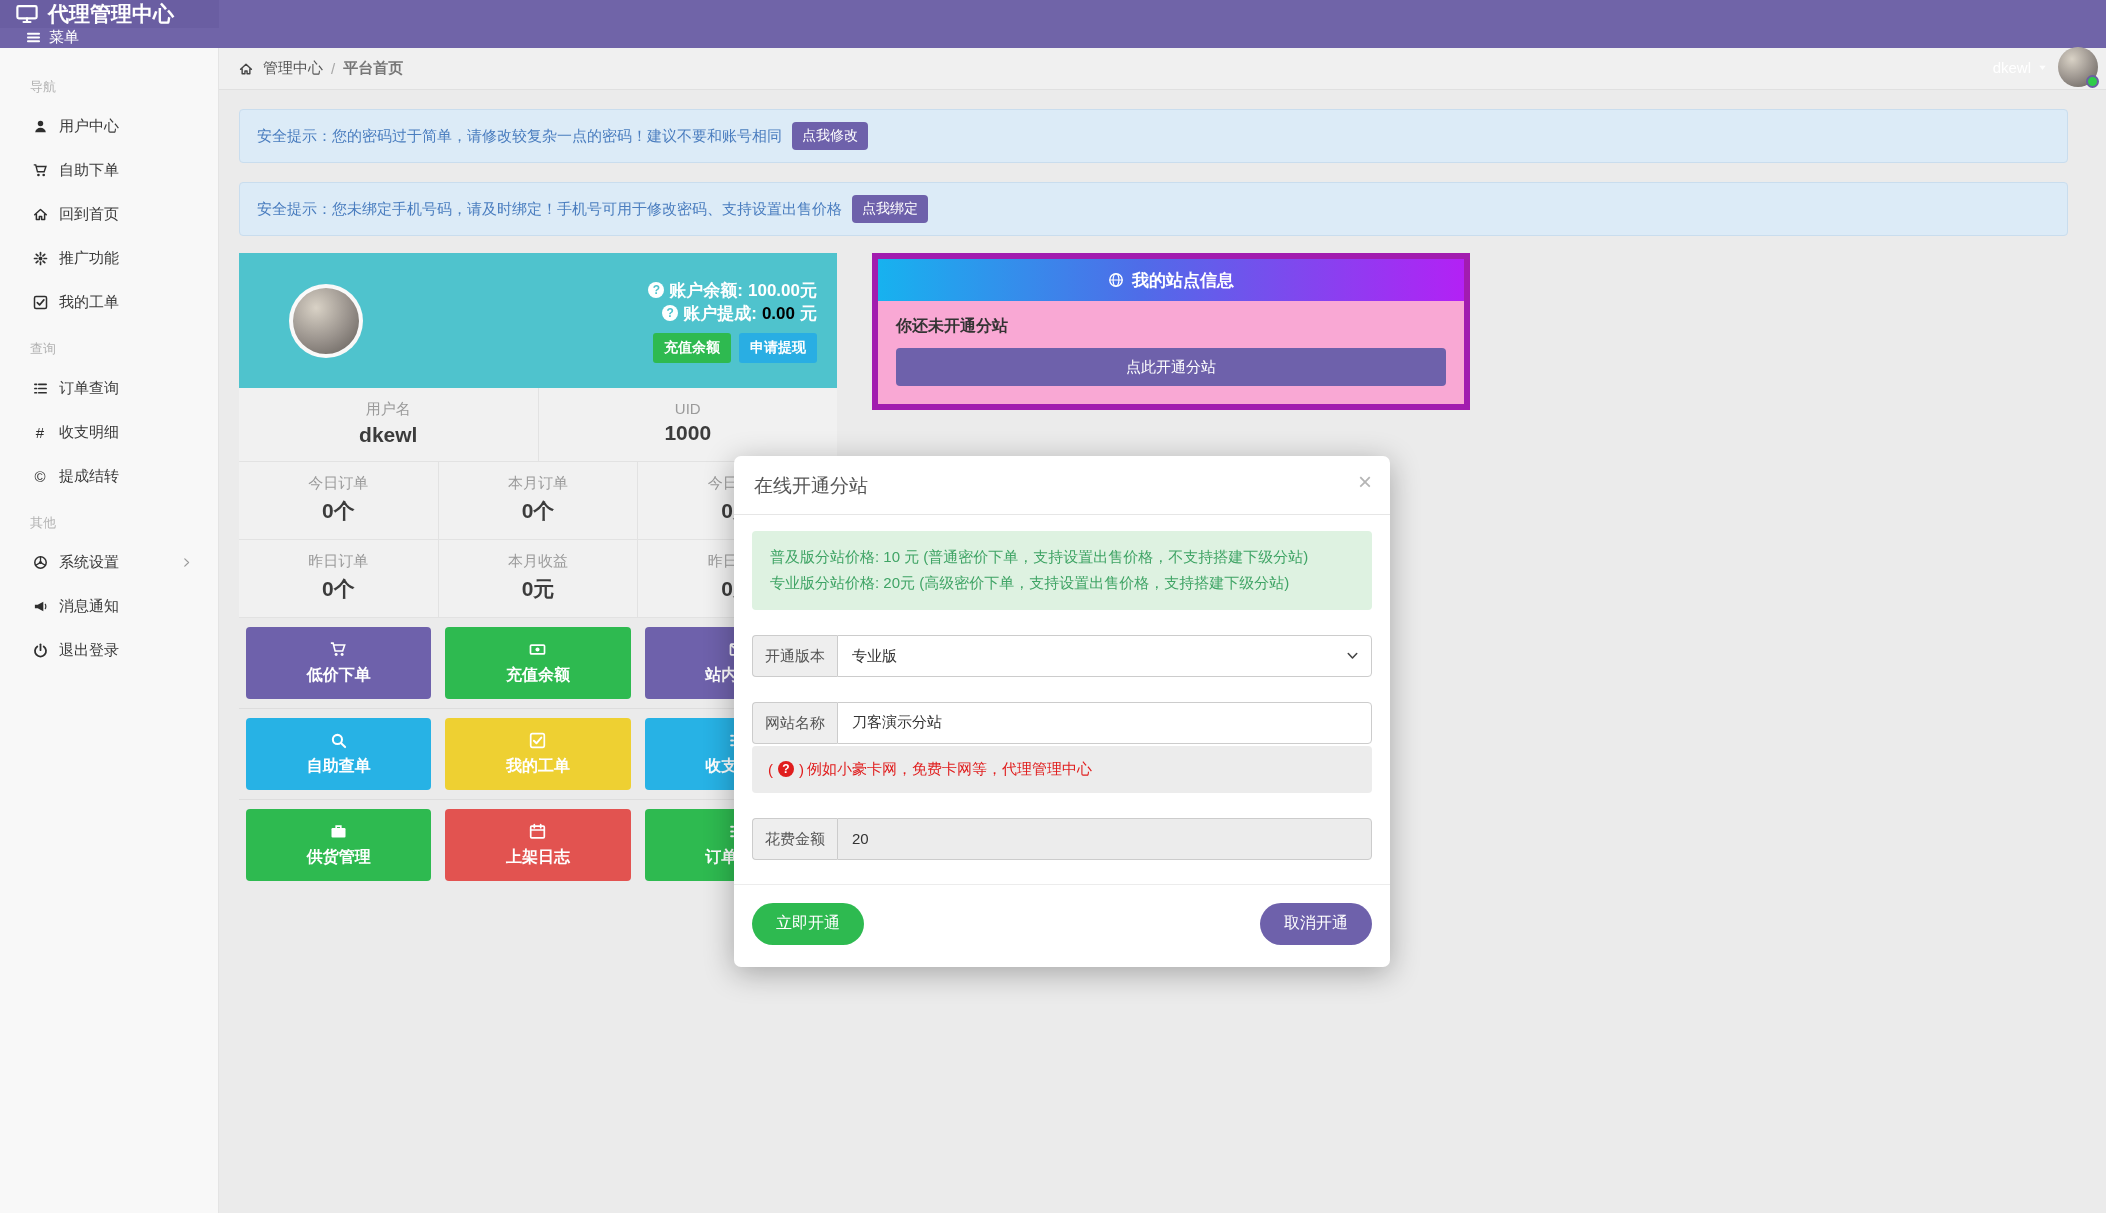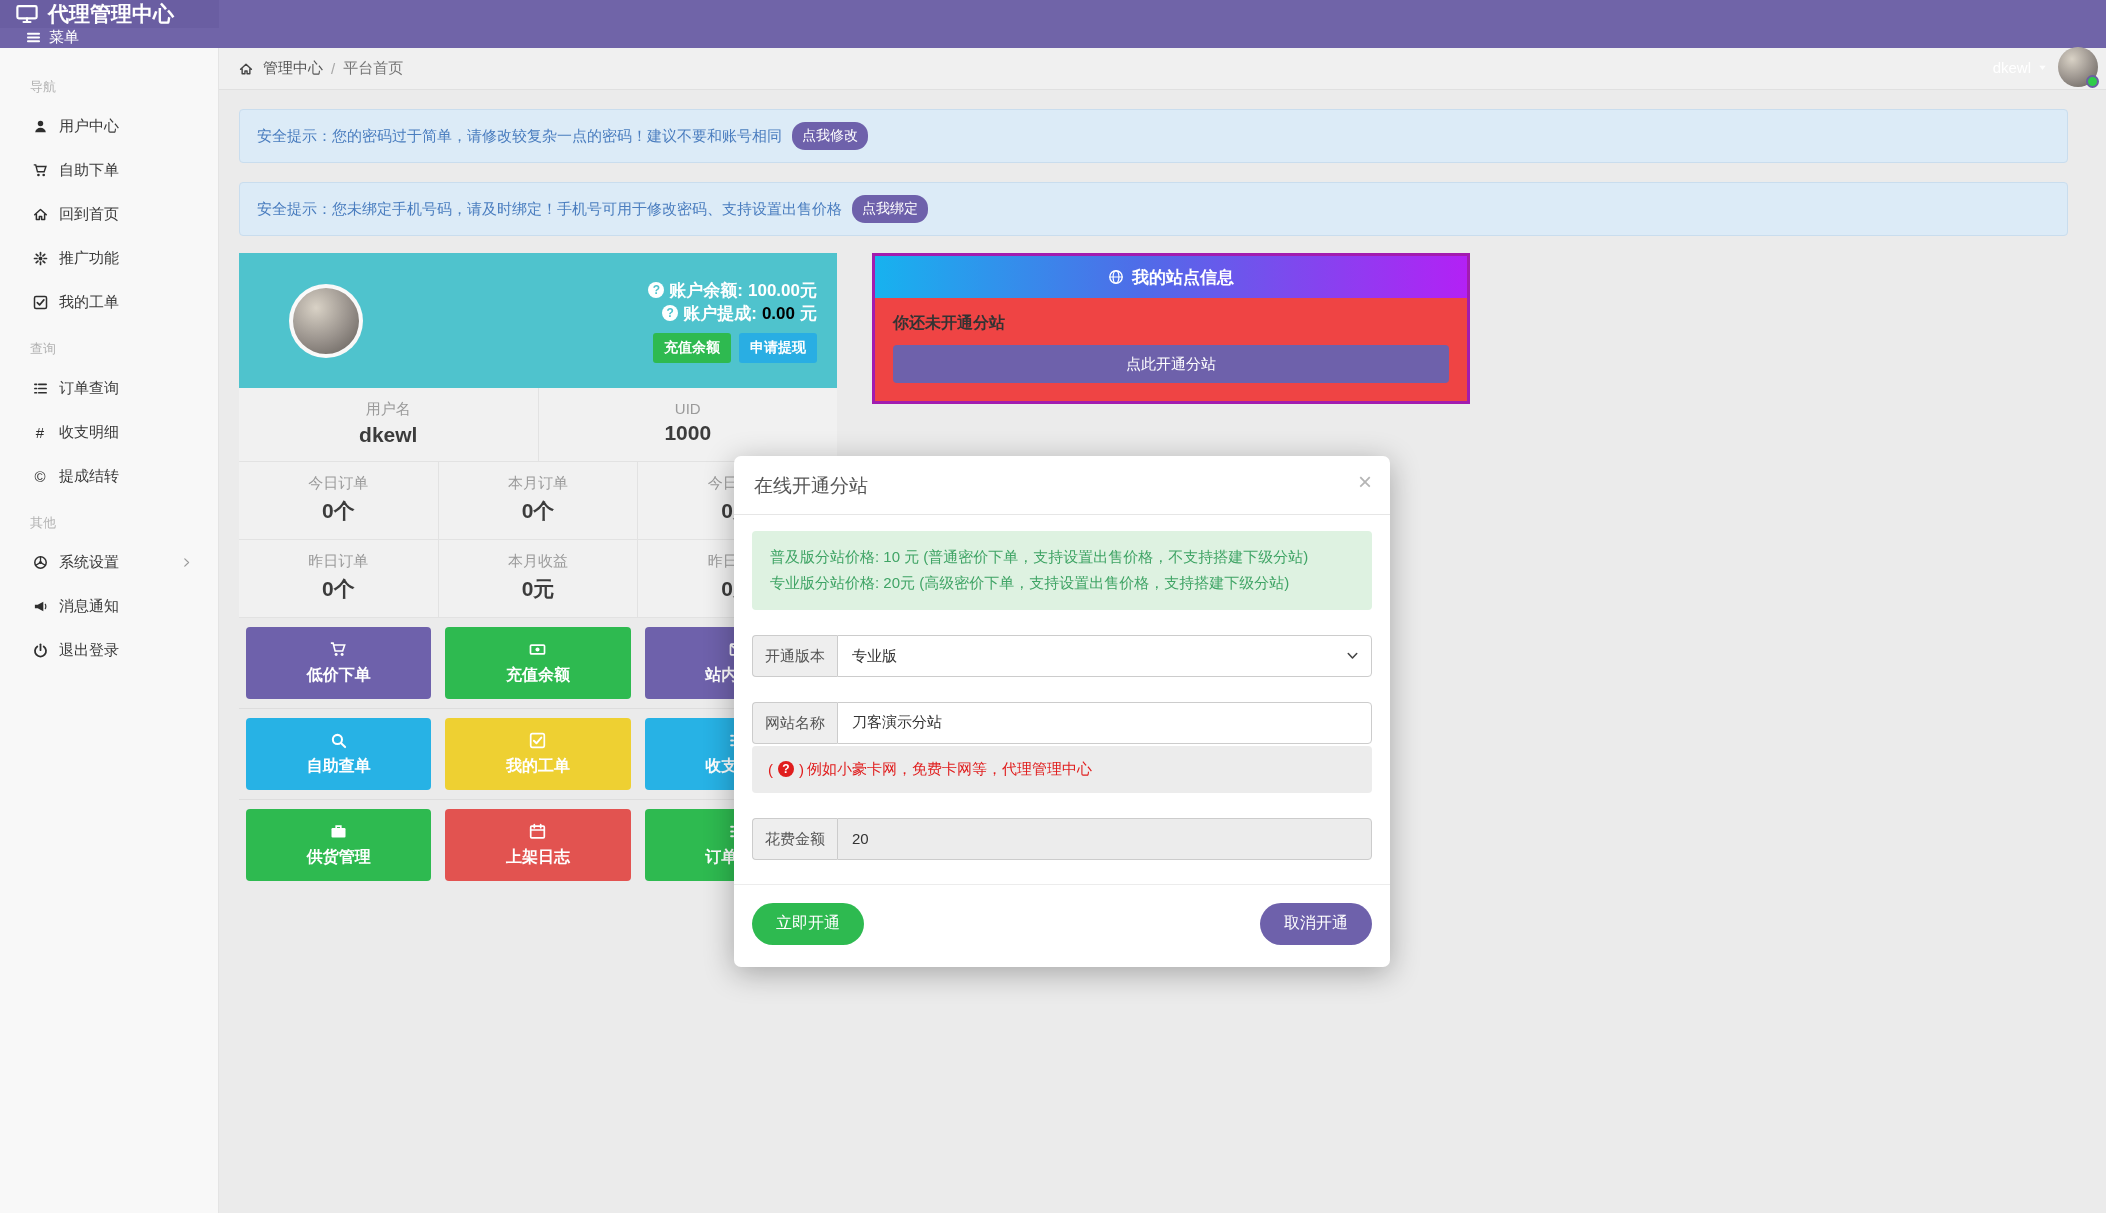--- a/index.html
+++ b/index.html
@@ -31,24 +31,24 @@
   .side-section-title { color:#b3b3b3; font-size:13px; padding:16px 0 8px 30px; }
   .side-item { display:flex; align-items:center; height:44px; padding-left:30px; font-size:15px; color:#3a3a3a; cursor:pointer; }
   .side-item .icon { width:20px; font-size:15px; color:#2f2f2f; margin-right:9px; }
   .side-item .chev { margin-left:auto; margin-right:22px; font-size:11px; color:#9a9a9a; }
 
   
   .content { position:absolute; top:48px; left:219px; right:0; bottom:0; }
   .breadcrumb { height:42px; background:#f0f0f0; border-bottom:1px solid #e0e0e0; display:flex; align-items:center; font-size:15px; color:#565656; padding-left:20px; gap:8px; }
   .breadcrumb .icon { font-size:14px; margin-right:2px; color:#444; }
   .breadcrumb .sep { color:#a8a8a8; }
-  .breadcrumb .cur { color:#777; }
+  .breadcrumb .cur { color:#777;font-weight:bold; }
 
   .alert-info { margin:19px 38px 0 20px; background:#dcebf7; border:1px solid #c9ddee; border-radius:4px; padding:12px 17px; font-size:15px; color:#4a7dbf; display:flex; align-items:center; gap:10px; }
-  .btn-xs-purple { background:#6e61ab; color:#fff; border:none; border-radius:13px; font-size:14px; padding:5px 10px; cursor:pointer; white-space:nowrap; font-family:inherit; }
+  .btn-xs-purple { background:#6e61ab; color:#fff; border:none; border-radius:4px; font-size:14px; padding:5px 10px; cursor:pointer; white-space:nowrap; font-family:inherit; }
 
   .main-row { display:flex; gap:35px; margin:17px 0 0 20px; align-items:flex-start; }
 
   
   .acct-card { width:598px; }
   .acct-head { background:#4fc3cd; height:135px; display:flex; align-items:center; padding:0 20px 0 50px; }
   .acct-avatar { width:74px; height:74px; border-radius:50%; border:4px solid rgba(255,255,255,.95); background: radial-gradient(circle at 35% 30%, #d9d2c6, #97908a 55%, #5f5a55); }
   .acct-right { margin-left:auto; text-align:right; }
   .acct-line { color:#fff; font-weight:bold; font-size:17px; line-height:23px; display:flex; justify-content:flex-end; align-items:center; gap:5px; }
   .q-circle { display:inline-flex; width:16px; height:16px; border-radius:50%; background:#fff; color:#4fc3cd; font-size:12px; font-weight:bold; align-items:center; justify-content:center; }
@@ -67,21 +67,21 @@
 
   .quick-grid { border-top:1px solid #e2e2e2; }
   .quick-row { display:flex; padding:9px 0; border-top:1px solid #dddddd; }
   .quick-row:first-child { border-top:none; }
   .qbtn { flex:1; margin:0 7px; height:72px; border:none; border-radius:4px; color:#fff; font-size:16px; font-weight:bold; cursor:pointer; display:flex; flex-direction:column; align-items:center; justify-content:center; gap:7px; font-family:inherit; }
   .qbtn .icon { font-size:17px; }
   .qb-purple { background:#6e61ab; } .qb-green { background:#2eba50; } .qb-blue { background:#27b2e5; }
   .qb-yellow { background:#eed032; } .qb-red { background:#e25350; }
 
   
-  .site-panel { width:598px; background:#ef4444; border:3px solid #a21caf; }
+  .site-panel { width:598px; background:#f9a8d4; border:6px solid #a21caf; }
   .site-head { height:42px; background:linear-gradient(90deg,#17b2ef,#4f6ce8 45%,#b321f5); color:#fff; font-size:17px; font-weight:bold; display:flex; align-items:center; justify-content:center; gap:8px; }
   .site-head .icon { font-size:16px; }
   .site-body { padding:15px 18px 18px; }
   .site-status { font-size:16px; font-weight:bold; color:#333; }
   .btn-open { margin-top:11px; width:100%; height:38px; background:#6e61ab; color:#fff; border:none; border-radius:4px; font-size:15px; cursor:pointer; font-family:inherit; }
 
   
   .modal { position:absolute; left:734px; top:456px; width:656px; background:#fff; border-radius:7px; box-shadow:0 6px 30px rgba(0,0,0,.3); z-index:20; }
   .modal-head { position:relative; padding:17px 20px 15px; border-bottom:1px solid #e6e6e6; }
   .modal-title { font-size:19px; color:#555; font-weight:normal; }

